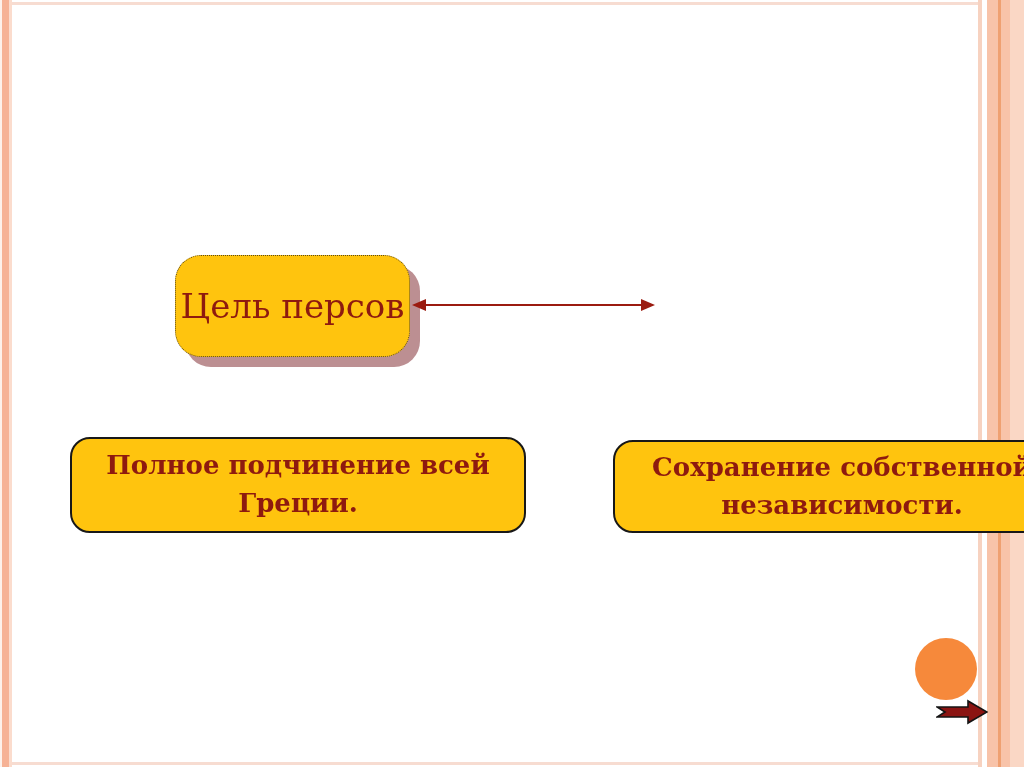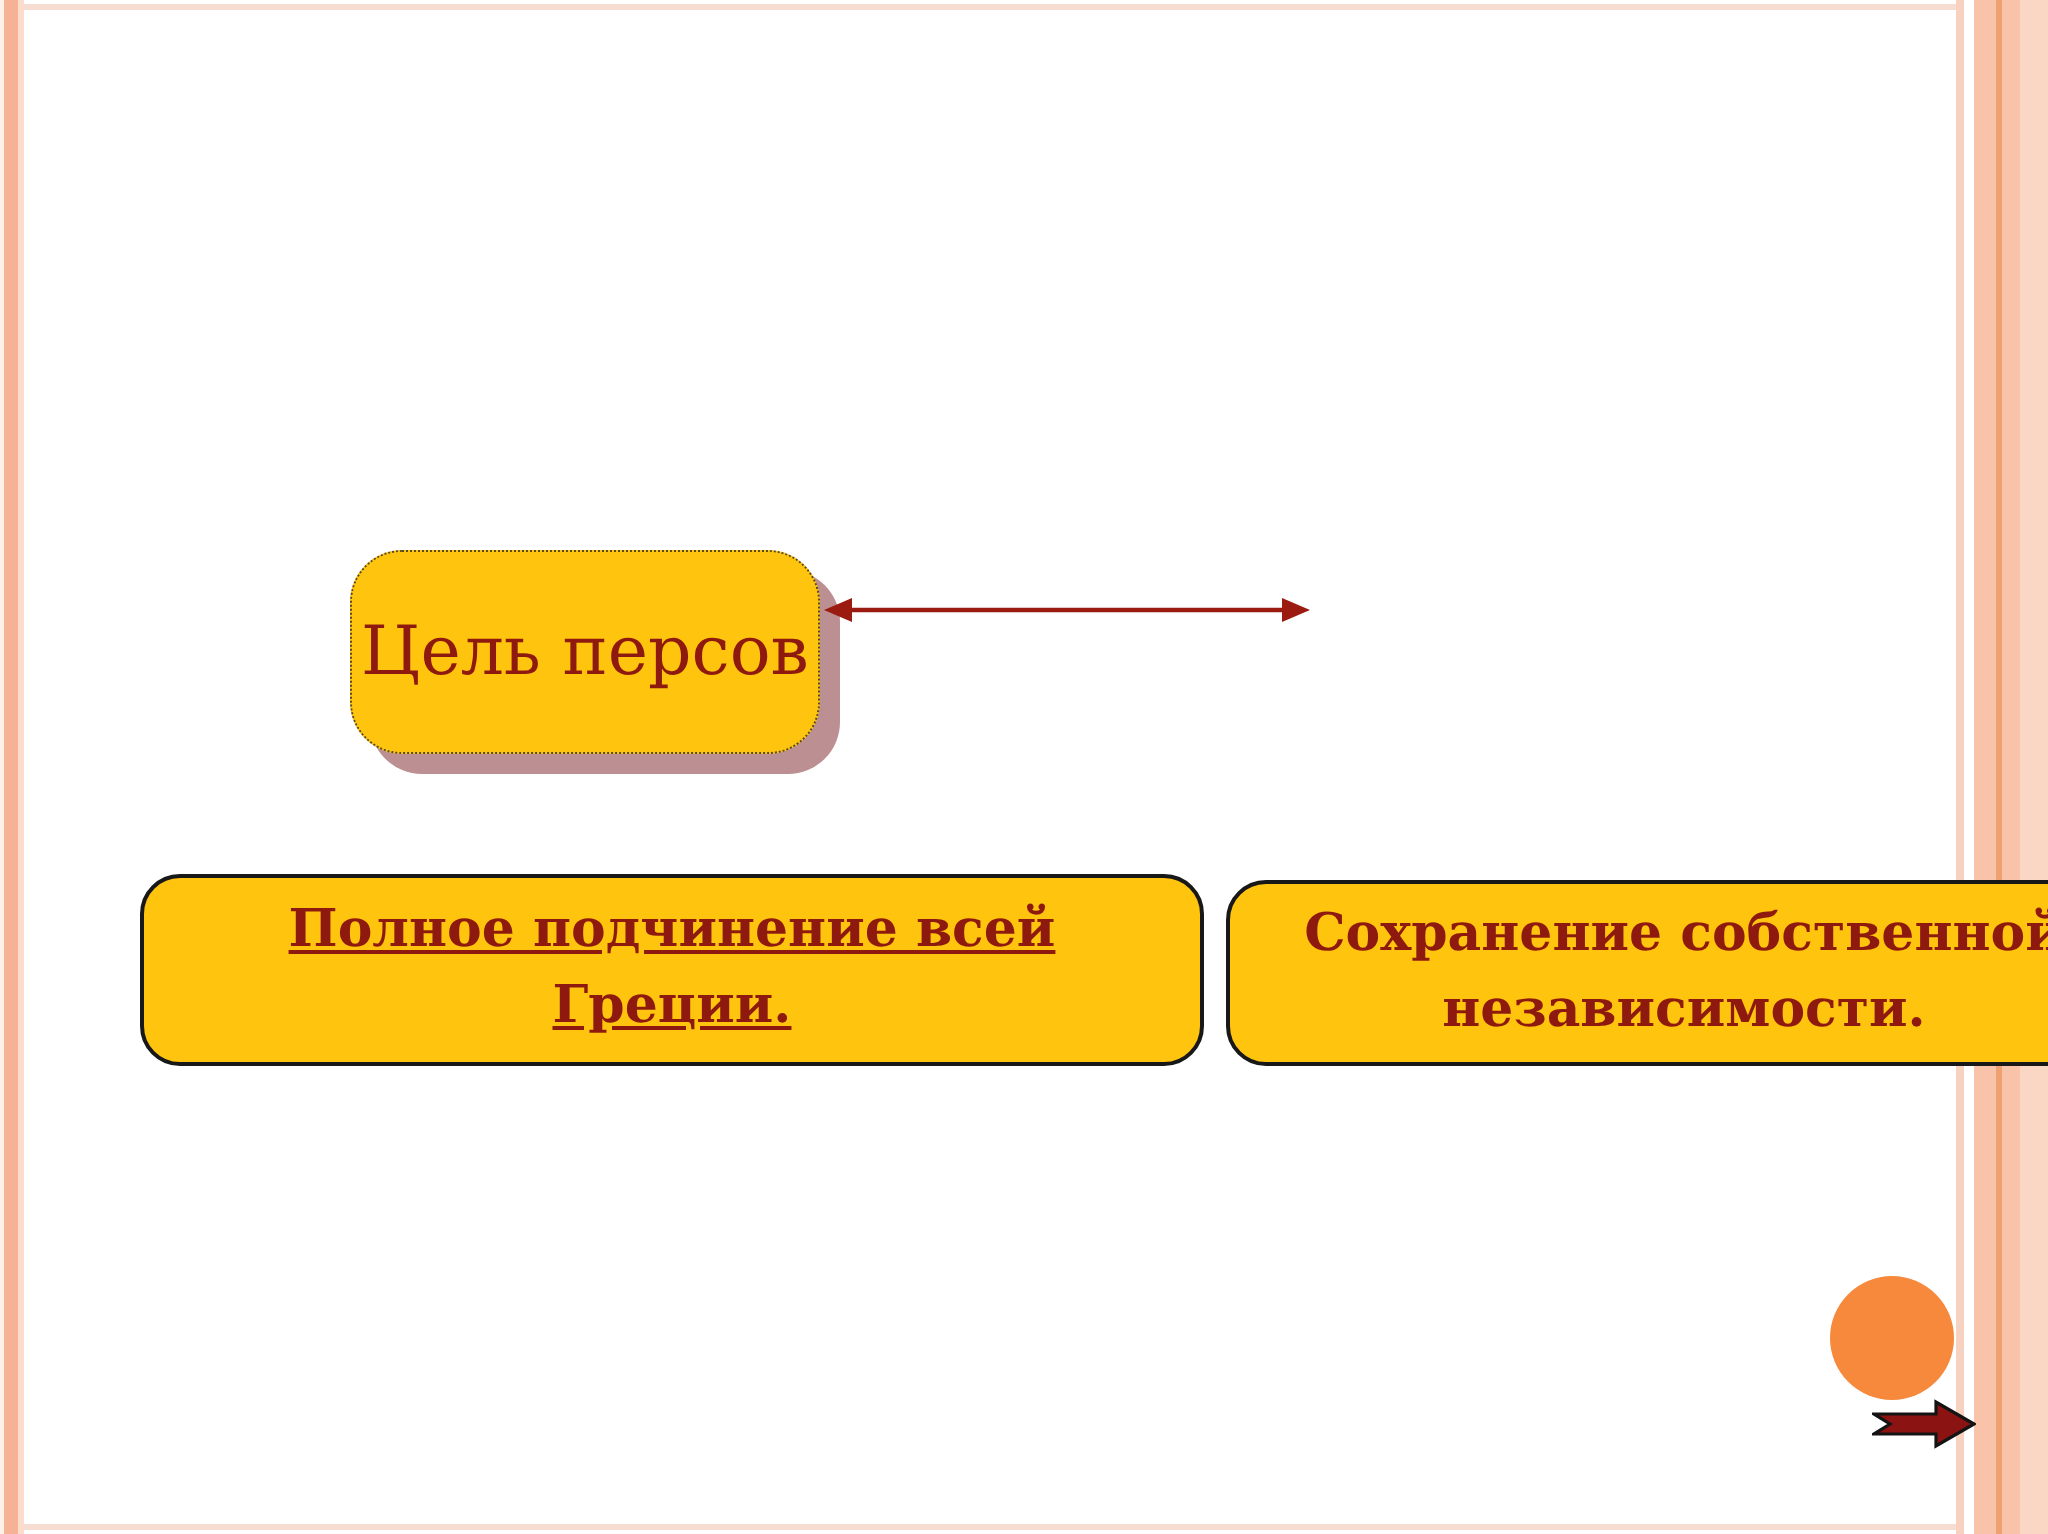--- a/index.html
+++ b/index.html
@@ -37,32 +37,32 @@
     white-space:nowrap;
   }
   .goal-box{
     position:absolute;top:255px;width:235px;height:102px;box-sizing:border-box;
     background:var(--box-fill,#ffc40e);
     border:1px dotted #5b4a1f;border-radius:26px;
     box-shadow:10px 10px 0 var(--box-shadow,#bc8f92);
     display:flex;align-items:center;justify-content:center;
     font-size:34px;color:var(--box-text,#8e1a0f);white-space:nowrap;
   }
-  .goal-box.left{left:175px;margin-top:20px;}
+  .goal-box.left{left:175px;}
   .goal-box.right{left:655px;}
   .connector{position:absolute;left:412px;top:295px;width:243px;height:20px;}
   .detail-box{
     position:absolute;box-sizing:border-box;
     background:var(--box-fill,#ffc40e);
     border:2px solid #181818;border-radius:20px;
     display:flex;align-items:center;justify-content:center;text-align:center;
     font-weight:bold;font-size:26px;line-height:1.45;
     color:var(--box-text,#8e1a0f);padding:4px 28px;
   }
-  .detail-box.left{left:70px;top:437px;width:532px;height:96px;text-decoration:underline;}
+  .detail-box.left{left:70px;top:437px;width:456px;height:96px;}
   .detail-box.right{left:575px;top:440px;width:458px;height:93px;margin-left:38px;}
   .page-circle{
     position:absolute;left:915px;top:638px;width:62px;height:62px;
     border-radius:50%;background:var(--circle,#f6893b);
   }
   .nav-arrow{position:absolute;left:936px;top:699px;width:52px;height:26px;cursor:pointer;}
 </style>
 </head>
 <body>
 

